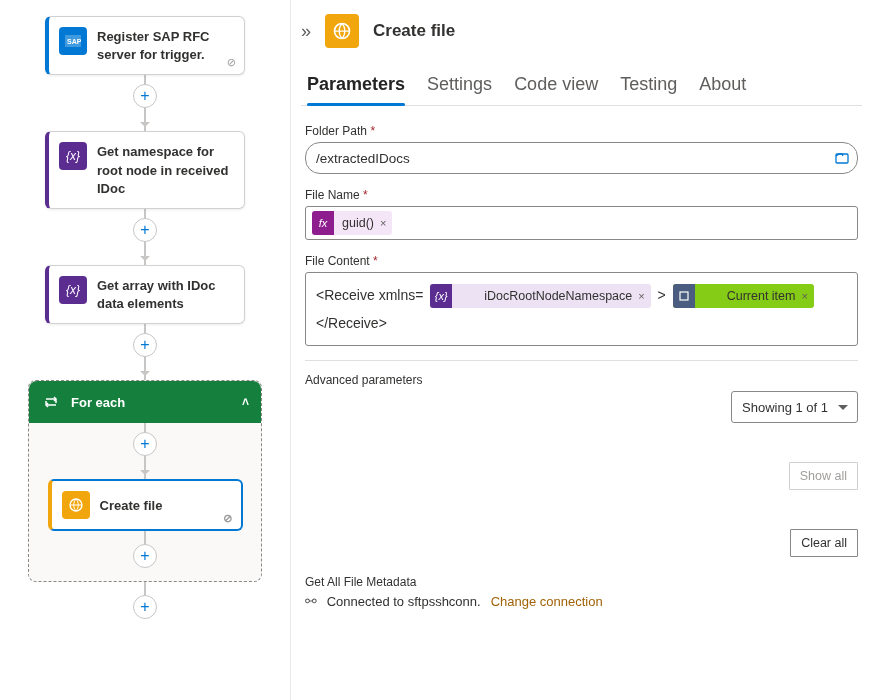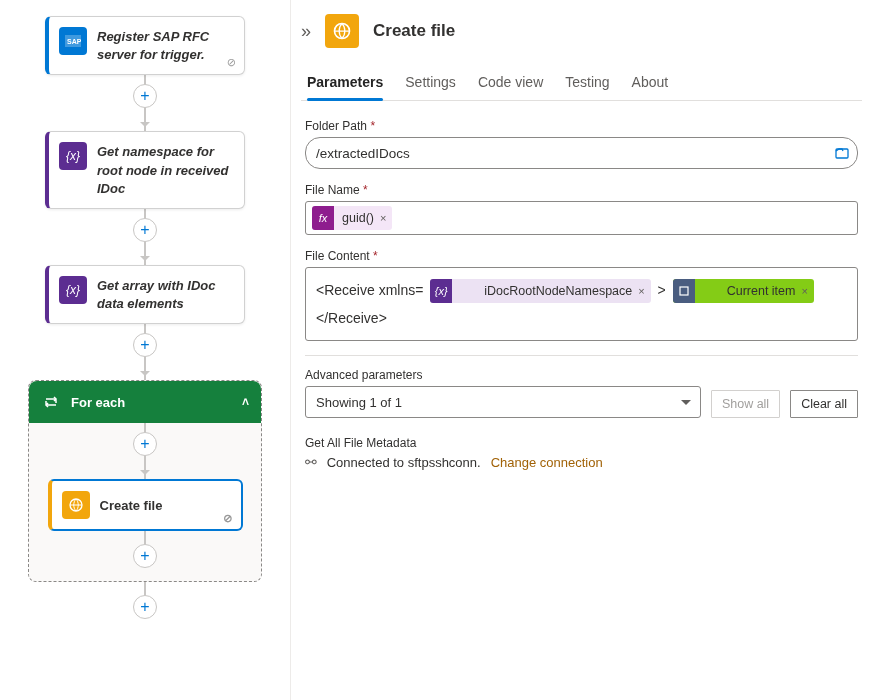--- a/index.html
+++ b/index.html
@@ -21,21 +21,21 @@
   padding: 10px 10px 10px 0;
   font-size: 13px;
   line-height: 1.4;
   color: #323130;
 }
 .node .icon-box {
   width: 28px; height: 28px; border-radius: 4px; margin: 0 10px 0 10px;
   flex-shrink: 0; display: flex; align-items: center; justify-content: center;
   color: #fff; font-size: 13px;
 }
-.node .label { font-weight: 600; flex: 1; padding-top: 1px; font-style: italic; }
+.node .label { font-weight: 600; flex: 1; padding-top: 1px; }
 .node .sub { position: absolute; right: 8px; bottom: 4px; color: #999; font-size: 11px; }
 
 .accent-blue { border-left: 4px solid #0078d4; }
 .accent-purple { border-left: 4px solid #5c2d91; }
 
 .icon-sap { background: #0078d4; }
 .icon-var { background: #5c2d91; }
 .icon-sftp { background: #f2a60d; }
 
 .connector { width: 2px; height: 24px; background: #c8c6c4; margin: 0 auto; position: relative; }
@@ -79,21 +79,21 @@
 }
 .panel-header { display: flex; align-items: center; margin-bottom: 18px; }
 .collapse-btn { font-size: 18px; color: #605e5c; padding: 6px 8px 6px 0; cursor: pointer; }
 .panel-title-icon {
   width: 34px; height: 34px; background: #f2a60d; border-radius: 4px;
   display: flex; align-items: center; justify-content: center; color: #fff; margin: 0 14px 0 6px;
 }
 .panel-title { font-size: 17px; font-weight: 600; }
 
 .tabs { display: flex; gap: 22px; border-bottom: 1px solid #e1dfdd; margin: 0 0 18px 0; padding-left: 6px; }
-.tab { padding: 8px 0 10px 0; font-size: 14px; color: #605e5c; cursor: pointer; position: relative; }
+.tab { padding: 8px 0 10px 0; font-size: 18px; color: #605e5c; cursor: pointer; position: relative; }
 .tab.active { color: #242424; font-weight: 600; }
 .tab.active::after {
   content: ""; position: absolute; left: 0; right: 0; bottom: -1px; height: 3px; background: #0078d4; border-radius: 2px;
 }
 
 .field { margin: 0 4px 14px 4px; }
 .field-label { font-size: 12px; color: #323130; margin-bottom: 4px; }
 .req { color: #a4262c; }
 .text-input {
   width: 100%; border: 1px solid #8a8886; border-radius: 15px; height: 32px;
@@ -131,35 +131,35 @@
 .inline-chip {
   display: inline-flex; align-items: center; height: 24px; vertical-align: middle;
   border-radius: 3px; font-size: 12.5px; margin: 0 3px;
 }
 .inline-chip .ticon { width: 22px; height: 24px; display:flex; align-items:center; justify-content:center; color:#fff; border-top-left-radius:3px; border-bottom-left-radius:3px; font-size:11px; }
 .inline-chip .ttext { padding: 0 6px 0 4px; margin-left: 28px; }
 .inline-chip .tx { padding-right: 6px; color:#605e5c; cursor:pointer; font-size:11px; }
 
 .divider { border: none; border-top: 1px solid #e1dfdd; margin: 6px 4px 12px 4px; }
 
-.adv-row { display: flex; align-items: flex-end; gap: 10px; margin: 0 4px 18px 4px; }
+.adv-row { display: flex; align-items: flex-end; gap: 10px; margin: 0 4px 18px 4px; flex-direction: column; }
 .adv-row .sel-wrap { flex: 1; }
 .select {
   width: 100%; height: 32px; border: 1px solid #8a8886; border-radius: 3px;
   padding: 0 28px 0 10px; font-size: 13px; color: #323130; background: #fff;
   appearance: none; position: relative;
 }
 .sel-wrap { position: relative; }
 .sel-wrap::after {
   content: ""; position: absolute; right: 10px; top: 14px;
   border: 5px solid transparent; border-top-color: #605e5c;
 }
 .btn {
   height: 28px; padding: 0 10px; border: 1px solid #8a8886; border-radius: 1px;
-  background: #fff; font-size: 12.5px; color: #323130; cursor: pointer;
+  background: #fff; font-size: 12.5px; color: #323130; cursor: pointer; margin-top: 29px;
 }
 .btn:disabled { color: #a19f9d; border-color: #d2d0ce; cursor: default; }
 
 .meta-row { display: flex; align-items: center; gap: 10px; margin: 0 4px 20px 4px; }
 .meta-row .sel-wrap { flex: 1; }
 .x-btn { color: #0078d4; font-size: 18px; cursor: pointer; padding: 4px; }
 
 .conn-row { display: flex; align-items: center; gap: 10px; font-size: 13px; color: #323130; margin-left: 4px; }
 .conn-row .link-ic { color: #605e5c; font-size: 14px; }
 .conn-row a { color: #a16207; text-decoration: none; cursor: pointer; }

